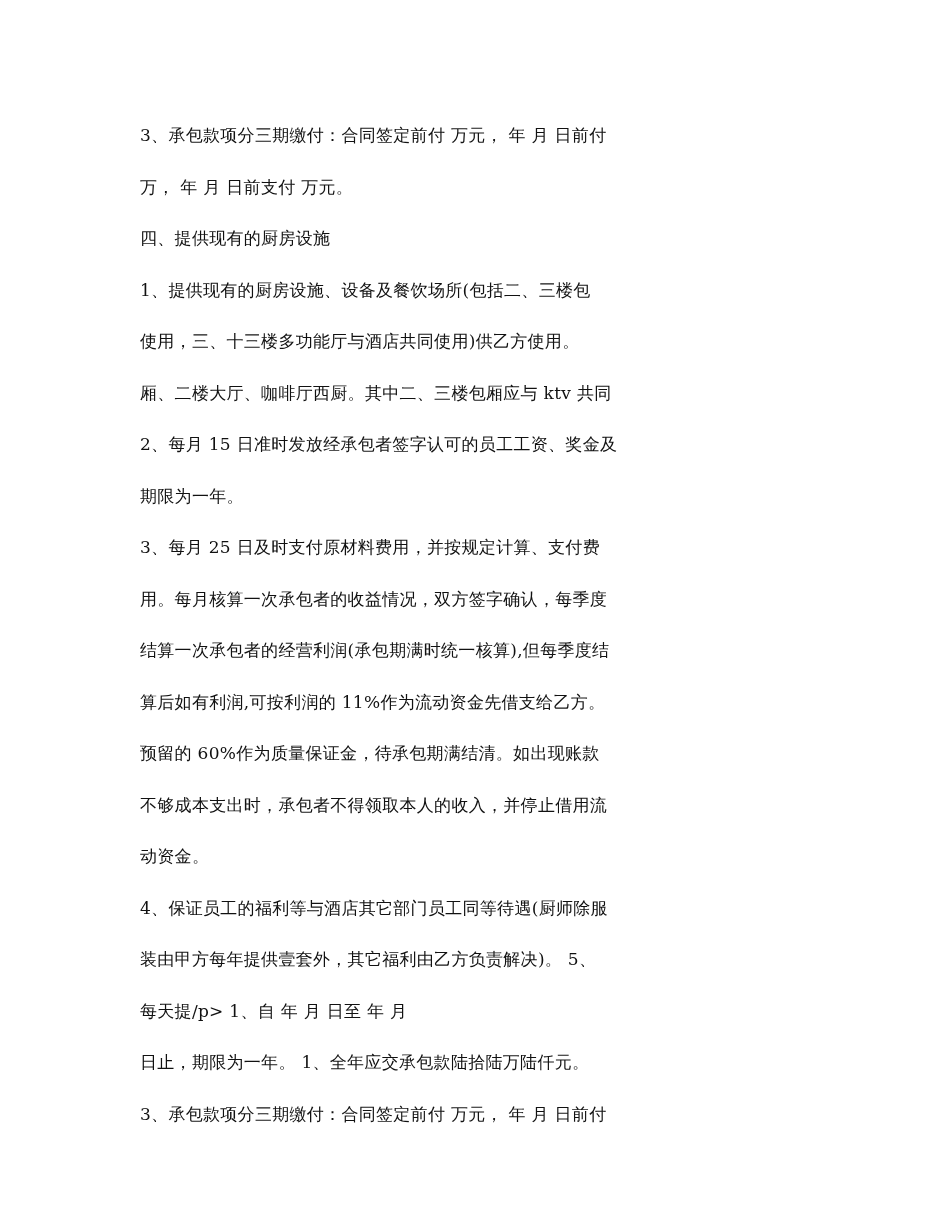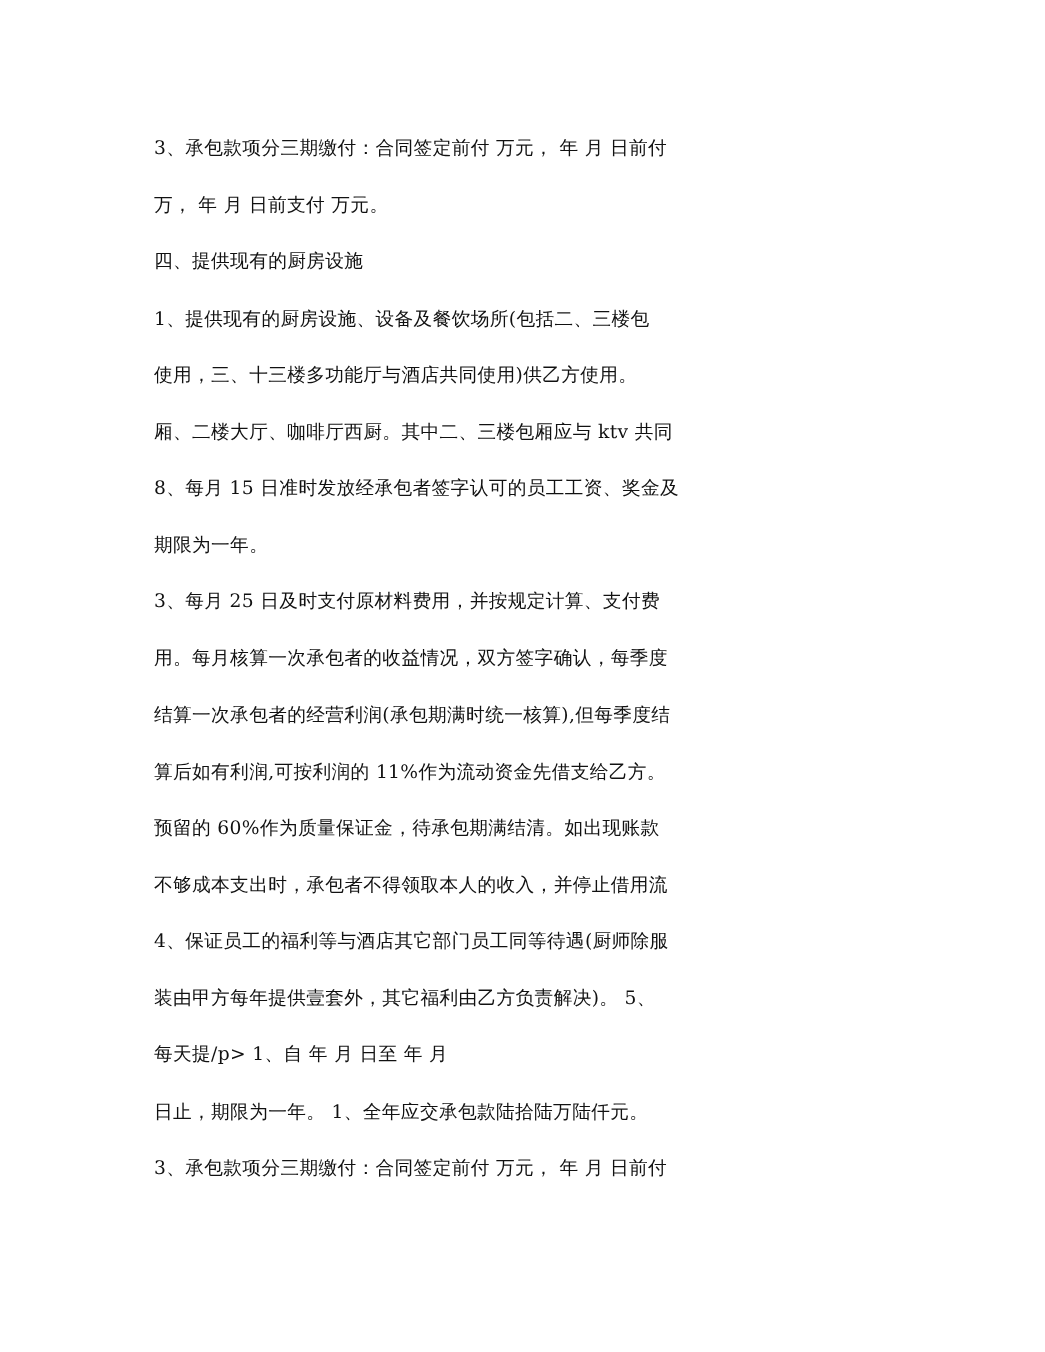--- a/index.html
+++ b/index.html
@@ -32,26 +32,27 @@
 </head>
 <body>
 
 <div class="page">
   <div class="line">3、承包款项分三期缴付：合同签定前付 万元， 年 月 日前付</div>
   <div class="line">万， 年 月 日前支付 万元。</div>
   <div class="line">四、提供现有的厨房设施</div>
   <div class="line">1、提供现有的厨房设施、设备及餐饮场所(包括二、三楼包</div>
   <div class="line">使用，三、十三楼多功能厅与酒店共同使用)供乙方使用。</div>
   <div class="line">厢、二楼大厅、咖啡厅西厨。其中二、三楼包厢应与 ktv 共同</div>
-  <div class="line">8、每月 15 日准时发放经承包者签字认可的员工工资、奖金及</div>
+  <div class="line">2、每月 15 日准时发放经承包者签字认可的员工工资、奖金及</div>
   <div class="line">期限为一年。</div>
   <div class="line">3、每月 25 日及时支付原材料费用，并按规定计算、支付费</div>
   <div class="line">用。每月核算一次承包者的收益情况，双方签字确认，每季度</div>
   <div class="line">结算一次承包者的经营利润(承包期满时统一核算),但每季度结</div>
   <div class="line">算后如有利润,可按利润的 11%作为流动资金先借支给乙方。</div>
   <div class="line">预留的 60%作为质量保证金，待承包期满结清。如出现账款</div>
   <div class="line">不够成本支出时，承包者不得领取本人的收入，并停止借用流</div>
+  <div class="line">动资金。</div>
   <div class="line">4、保证员工的福利等与酒店其它部门员工同等待遇(厨师除服</div>
   <div class="line">装由甲方每年提供壹套外，其它福利由乙方负责解决)。 5、</div>
   <div class="line">每天提/p&gt; 1、自 年 月 日至 年 月</div>
   <div class="line">日止，期限为一年。 1、全年应交承包款陆拾陆万陆仟元。</div>
   <div class="line">3、承包款项分三期缴付：合同签定前付 万元， 年 月 日前付</div>
 </div>
 
 </body></html>

